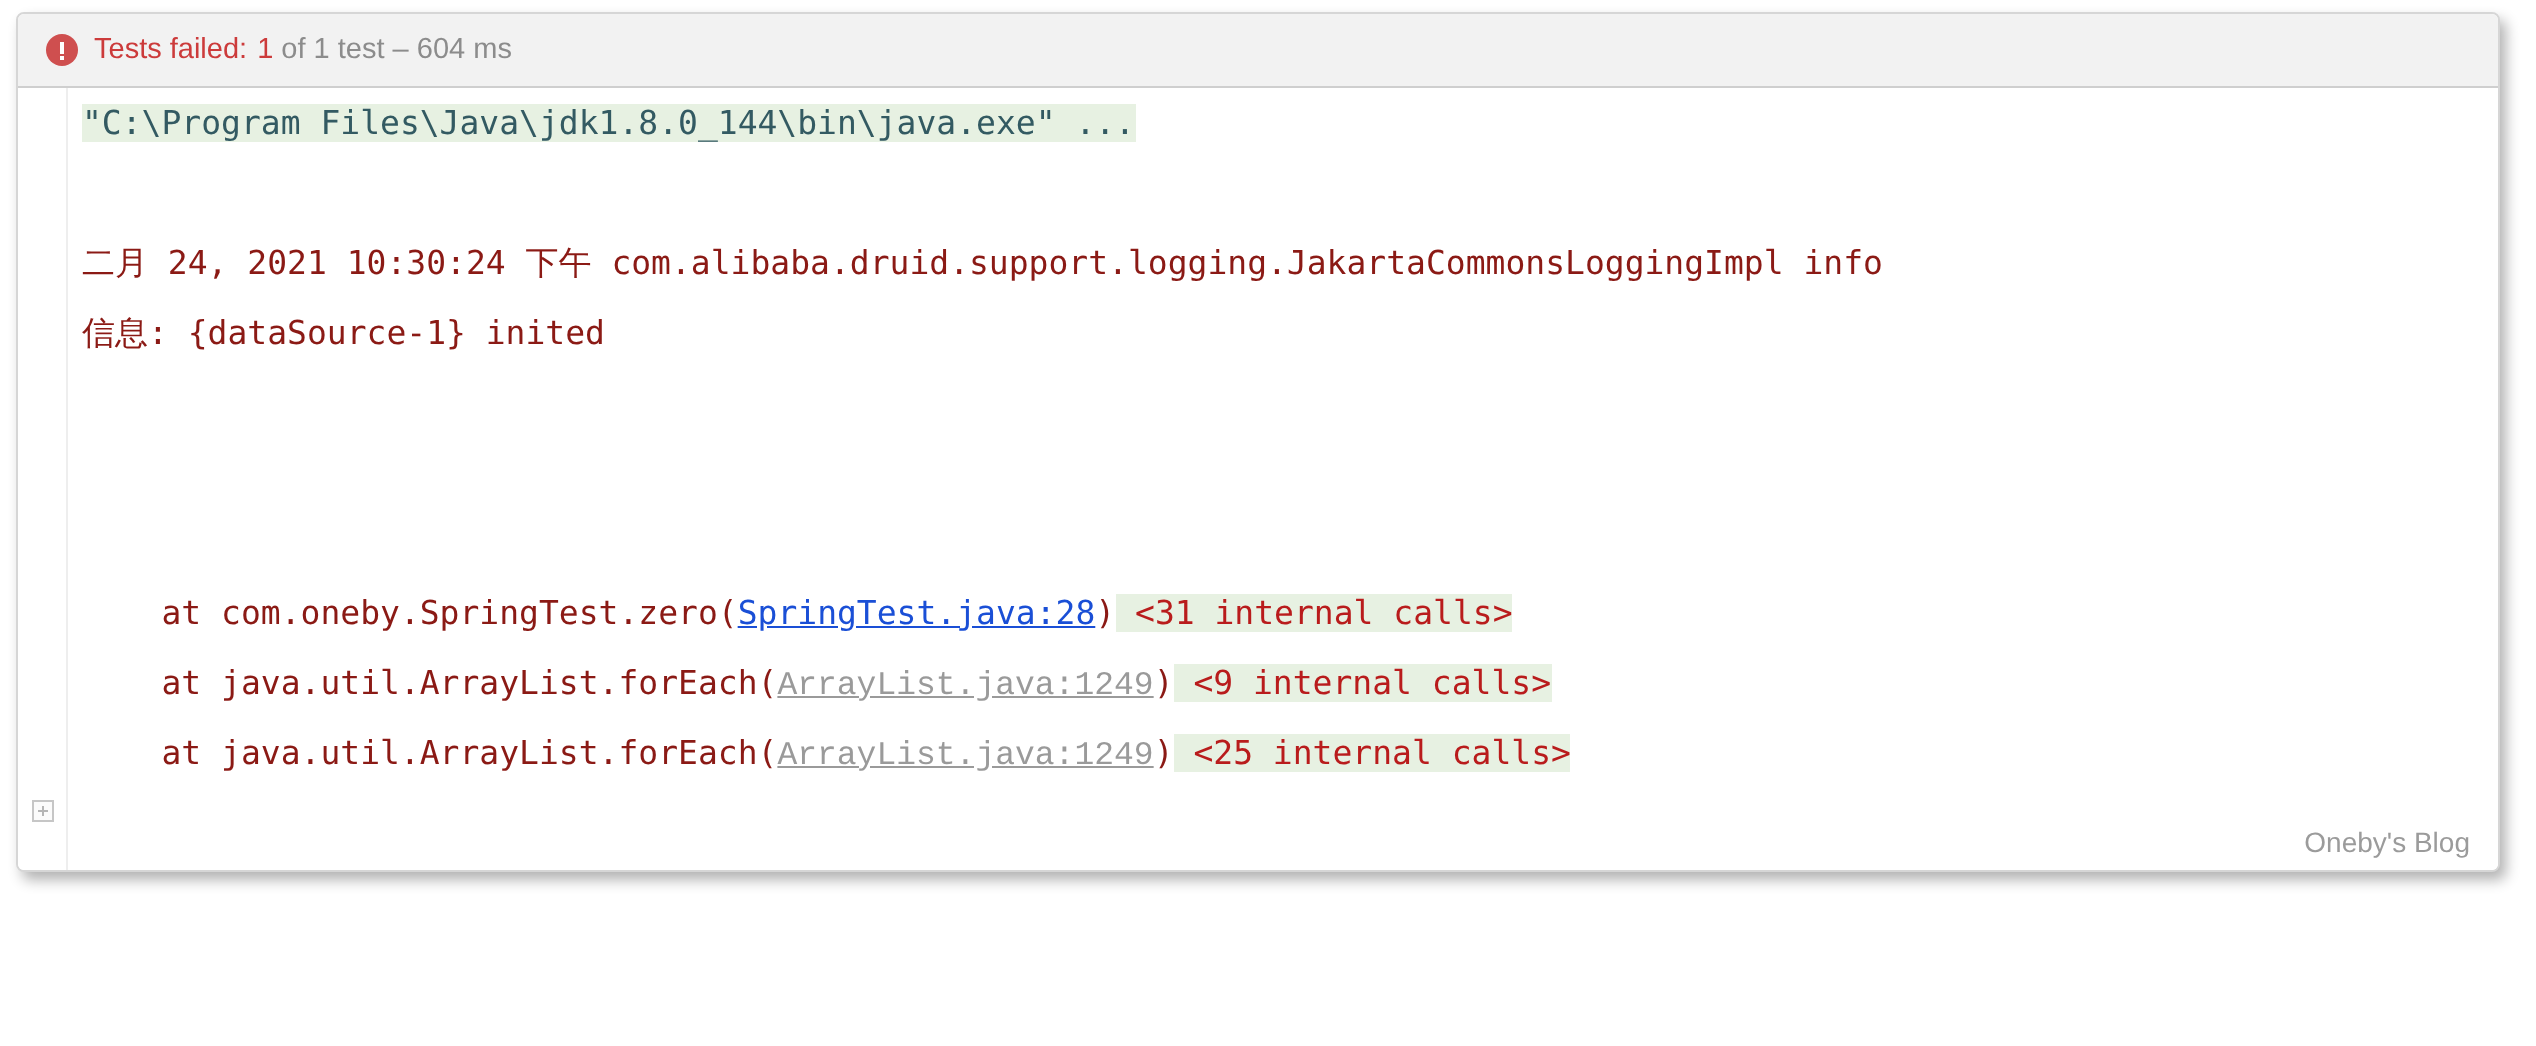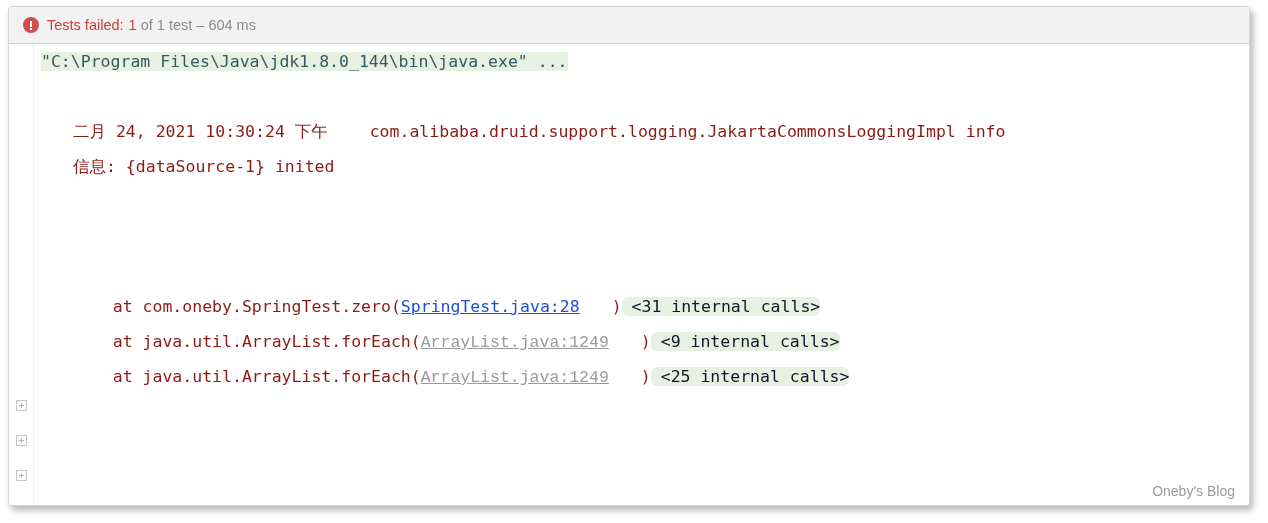--- a/index.html
+++ b/index.html
@@ -13,21 +13,21 @@
     font-family: "Liberation Sans", sans-serif;
     overflow: hidden;
   }
 
   
   #console-window {
     position: absolute;
     left: 8px;
     top: 6px;
     width: 1242px;
-    height: 500px;
+    height: 430px;
     background: #ffffff;
     border: 1px solid #d6d6d6;
     border-radius: 4px;
     box-shadow: 3px 4px 7px rgba(0,0,0,0.30);
     box-sizing: border-box;
     overflow: hidden;
   }
 
   
   #status-header {
@@ -139,24 +139,24 @@
   }
   .log-line {
     height: 35px;
     white-space: pre;
     display: block;
   }
   .seg { white-space: pre; }
 
   
   .c-cmd     { color: #335a62; }              
-  .c-log     { color: #8b1a15; margin-left: 32px; }              
+  .c-log     { color: #8b1a15; }              
   .c-link    { color: #1a4fd6; text-decoration: underline; cursor: pointer; }
   .c-linkmut { color: #9a9a9a; text-decoration: underline; cursor: pointer; font-family: Liberation Mono, monospace; }
-  .c-intern  { color: #0f172a; border-radius: 6px; }              
+  .c-intern  { color: #b91c1c; }              
   .hl        { background: #e7f1e2; }         
 
   
   #watermark {
     position: absolute;
     right: 14px;
     bottom: 6px;
     font-size: 14px;
     color: #9b9b9b;
     font-family: "Liberation Sans", sans-serif;

